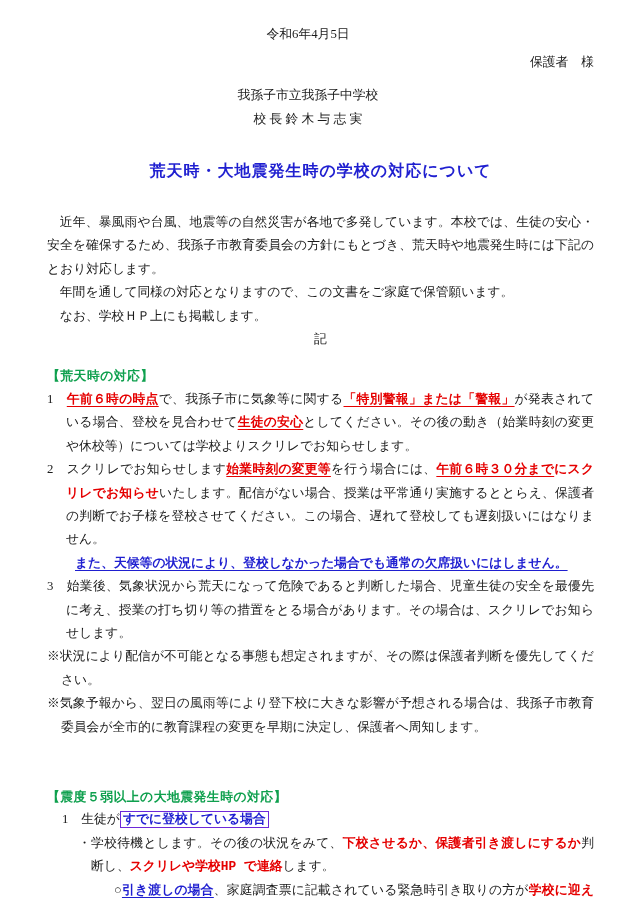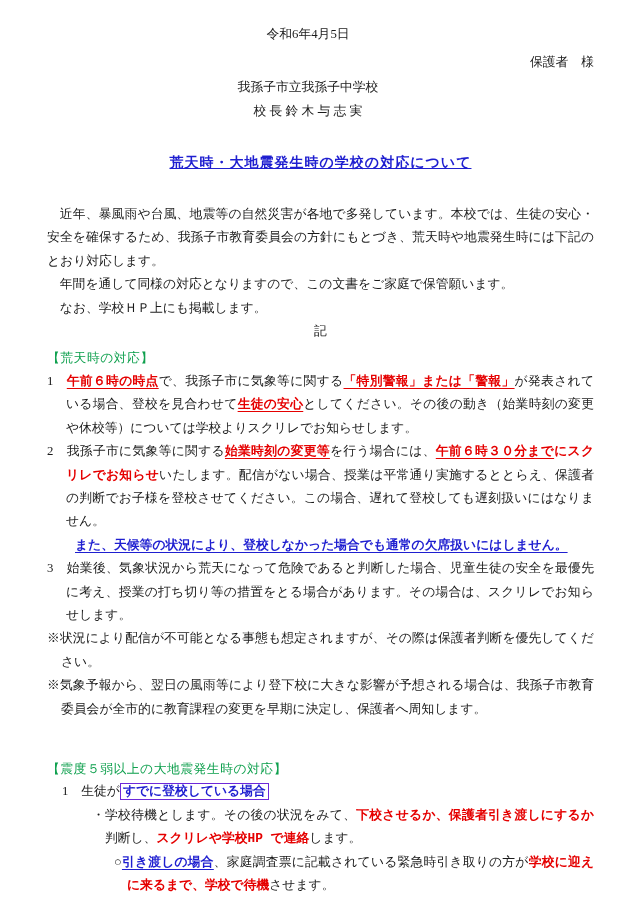--- a/index.html
+++ b/index.html
@@ -8,39 +8,39 @@
   html,body{margin:0;padding:0;}
   body{
     width:640px; min-height:905px; background:var(--bg); color:var(--ink);
     font-family:"Liberation Serif","DejaVu Serif",serif;
     font-size:12.8px; line-height:23.4px; box-sizing:border-box;
     padding:22px 46px 30px 47px;
   }
   .hdr{line-height:24.4px;}
   .b-right{text-align:center; padding-right:25px;}
   .b-recipient{text-align:right; margin-top:4px;}
-  .b-school{}
+  .b-school{margin-top:8px;}
   .b-title{
-    text-align:center; color:var(--blue); font-weight:bold; font-size:14px;
+    text-align:center; color:var(--blue); font-weight:bold; font-size:16px;
     font-family:"Liberation Sans","DejaVu Sans",sans-serif;
-    margin:27px 0 29px 0; letter-spacing:1px;text-decoration:underline;
+    margin:27px 0 29px 0; letter-spacing:1px;
   }
   .b-para{text-align:justify; text-indent:1em;}
   .b-center{text-align:center;}
   .b-section{
-    color:var(--green); font-weight:normal;
+    color:var(--green); font-weight:bold;
     font-family:"Liberation Sans","DejaVu Sans",sans-serif;
-    margin-top:3px; letter-spacing:0.5px;
+    margin-top:13px; letter-spacing:0.5px;
   }
   .b-item-a{text-align:justify; padding-left:19px; text-indent:-19px;}
   .b-blue-note{margin-left:28px;}
   .b-note-a{text-align:justify; padding-left:14px; text-indent:-14px;}
   .b-sp{height:33px;}
   .b-item-b{margin-left:15px; padding-left:20px; text-indent:-20px;}
-  .b-bullet-b{text-align:justify; margin-left:45px; padding-left:13px; text-indent:-13px;}
+  .b-bullet-b{text-align:justify; margin-left:31px; padding-left:13px; text-indent:-13px;}
   .b-circle-b{text-align:justify; margin-left:67px; padding-left:13px; text-indent:-13px;}
   .em{font-family:Liberation Mono, monospace; font-weight:bold;}
   .s-ru{color:var(--red); text-decoration:underline; text-underline-offset:3px;}
   .s-rb{color:var(--red);}
   .s-bu{color:var(--blue); text-decoration:underline; text-underline-offset:3px;}
   .s-blu{color:var(--blue); text-decoration:underline; text-underline-offset:3px;}
   .s-box{color:var(--blue); border:1px solid #6d28d9; padding:0 2px;}
 </style>
 </head>
 <body>
@@ -54,21 +54,21 @@
 
 <div class="b-title">荒天時・大地震発生時の学校の対応について</div>
 
 <div>
     <div class="b-para"><span>近年、暴風雨や台風、地震等の自然災害が各地で多発しています。本校では、生徒の安心・安全を確保するため、我孫子市教育委員会の方針にもとづき、荒天時や地震発生時には下記のとおり対応します。</span></div>
     <div class="b-para"><span>年間を通して同様の対応となりますので、この文書をご家庭で保管願います。</span></div>
     <div class="b-para"><span>なお、学校ＨＰ上にも掲載します。</span></div>
     <div class="b-center"><span>記</span></div>
     <div class="b-section"><span>【荒天時の対応】</span></div>
     <div class="b-item-a"><span>1　</span><span class="em s-ru">午前６時の時点</span><span>で、我孫子市に気象等に関する</span><span class="em s-ru">「特別警報」または「警報」</span><span>が発表されている場合、登校を見合わせて</span><span class="em s-ru">生徒の安心</span><span>としてください。その後の動き（始業時刻の変更や休校等）については学校よりスクリレでお知らせします。</span></div>
-    <div class="b-item-a"><span>2　</span><span>我孫子市に気象等に関する</span><span class="em s-ru">始業時刻の変更等</span><span>を行う場合には、</span><span class="em s-ru">午前６時３０分まで</span><span class="em s-rb">にスクリレでお知らせ</span><span>いたします。配信がない場合、授業は平常通り実施するととらえ、保護者の判断でお子様を登校させてください。この場合、遅れて登校しても遅刻扱いにはなりません。</span></div>
+    <div class="b-item-a"><span>2　</span><span>スクリレでお知らせします</span><span class="em s-ru">始業時刻の変更等</span><span>を行う場合には、</span><span class="em s-ru">午前６時３０分まで</span><span class="em s-rb">にスクリレでお知らせ</span><span>いたします。配信がない場合、授業は平常通り実施するととらえ、保護者の判断でお子様を登校させてください。この場合、遅れて登校しても遅刻扱いにはなりません。</span></div>
     <div class="b-blue-note"><span class="em s-bu">また、天候等の状況により、登校しなかった場合でも通常の欠席扱いにはしません。</span></div>
     <div class="b-item-a"><span>3　</span><span>始業後、気象状況から荒天になって危険であると判断した場合、児童生徒の安全を最優先に考え、授業の打ち切り等の措置をとる場合があります。その場合は、スクリレでお知らせします。</span></div>
     <div class="b-note-a"><span>※状況により配信が不可能となる事態も想定されますが、その際は保護者判断を優先してください。</span></div>
     <div class="b-note-a"><span>※気象予報から、翌日の風雨等により登下校に大きな影響が予想される場合は、我孫子市教育委員会が全市的に教育課程の変更を早期に決定し、保護者へ周知します。</span></div>
     <div class="b-sp"></div>
     <div class="b-section"><span>【震度５弱以上の大地震発生時の対応】</span></div>
     <div class="b-item-b"><span>1　</span><span>生徒が</span><span class="em s-box">すでに登校している場合</span></div>
     <div class="b-bullet-b"><span>・</span><span>学校待機とします。その後の状況をみて、</span><span class="em s-rb">下校させるか、保護者引き渡しにするか</span><span>判断し、</span><span class="em s-rb">スクリレや学校HP で連絡</span><span>します。</span></div>
     <div class="b-circle-b"><span>○</span><span class="em s-blu">引き渡しの場合</span><span>、家庭調査票に記載されている緊急時引き取りの方が</span><span class="em s-rb">学校に迎えに来るまで、学校で待機</span><span>させます。</span></div>
   </div>

